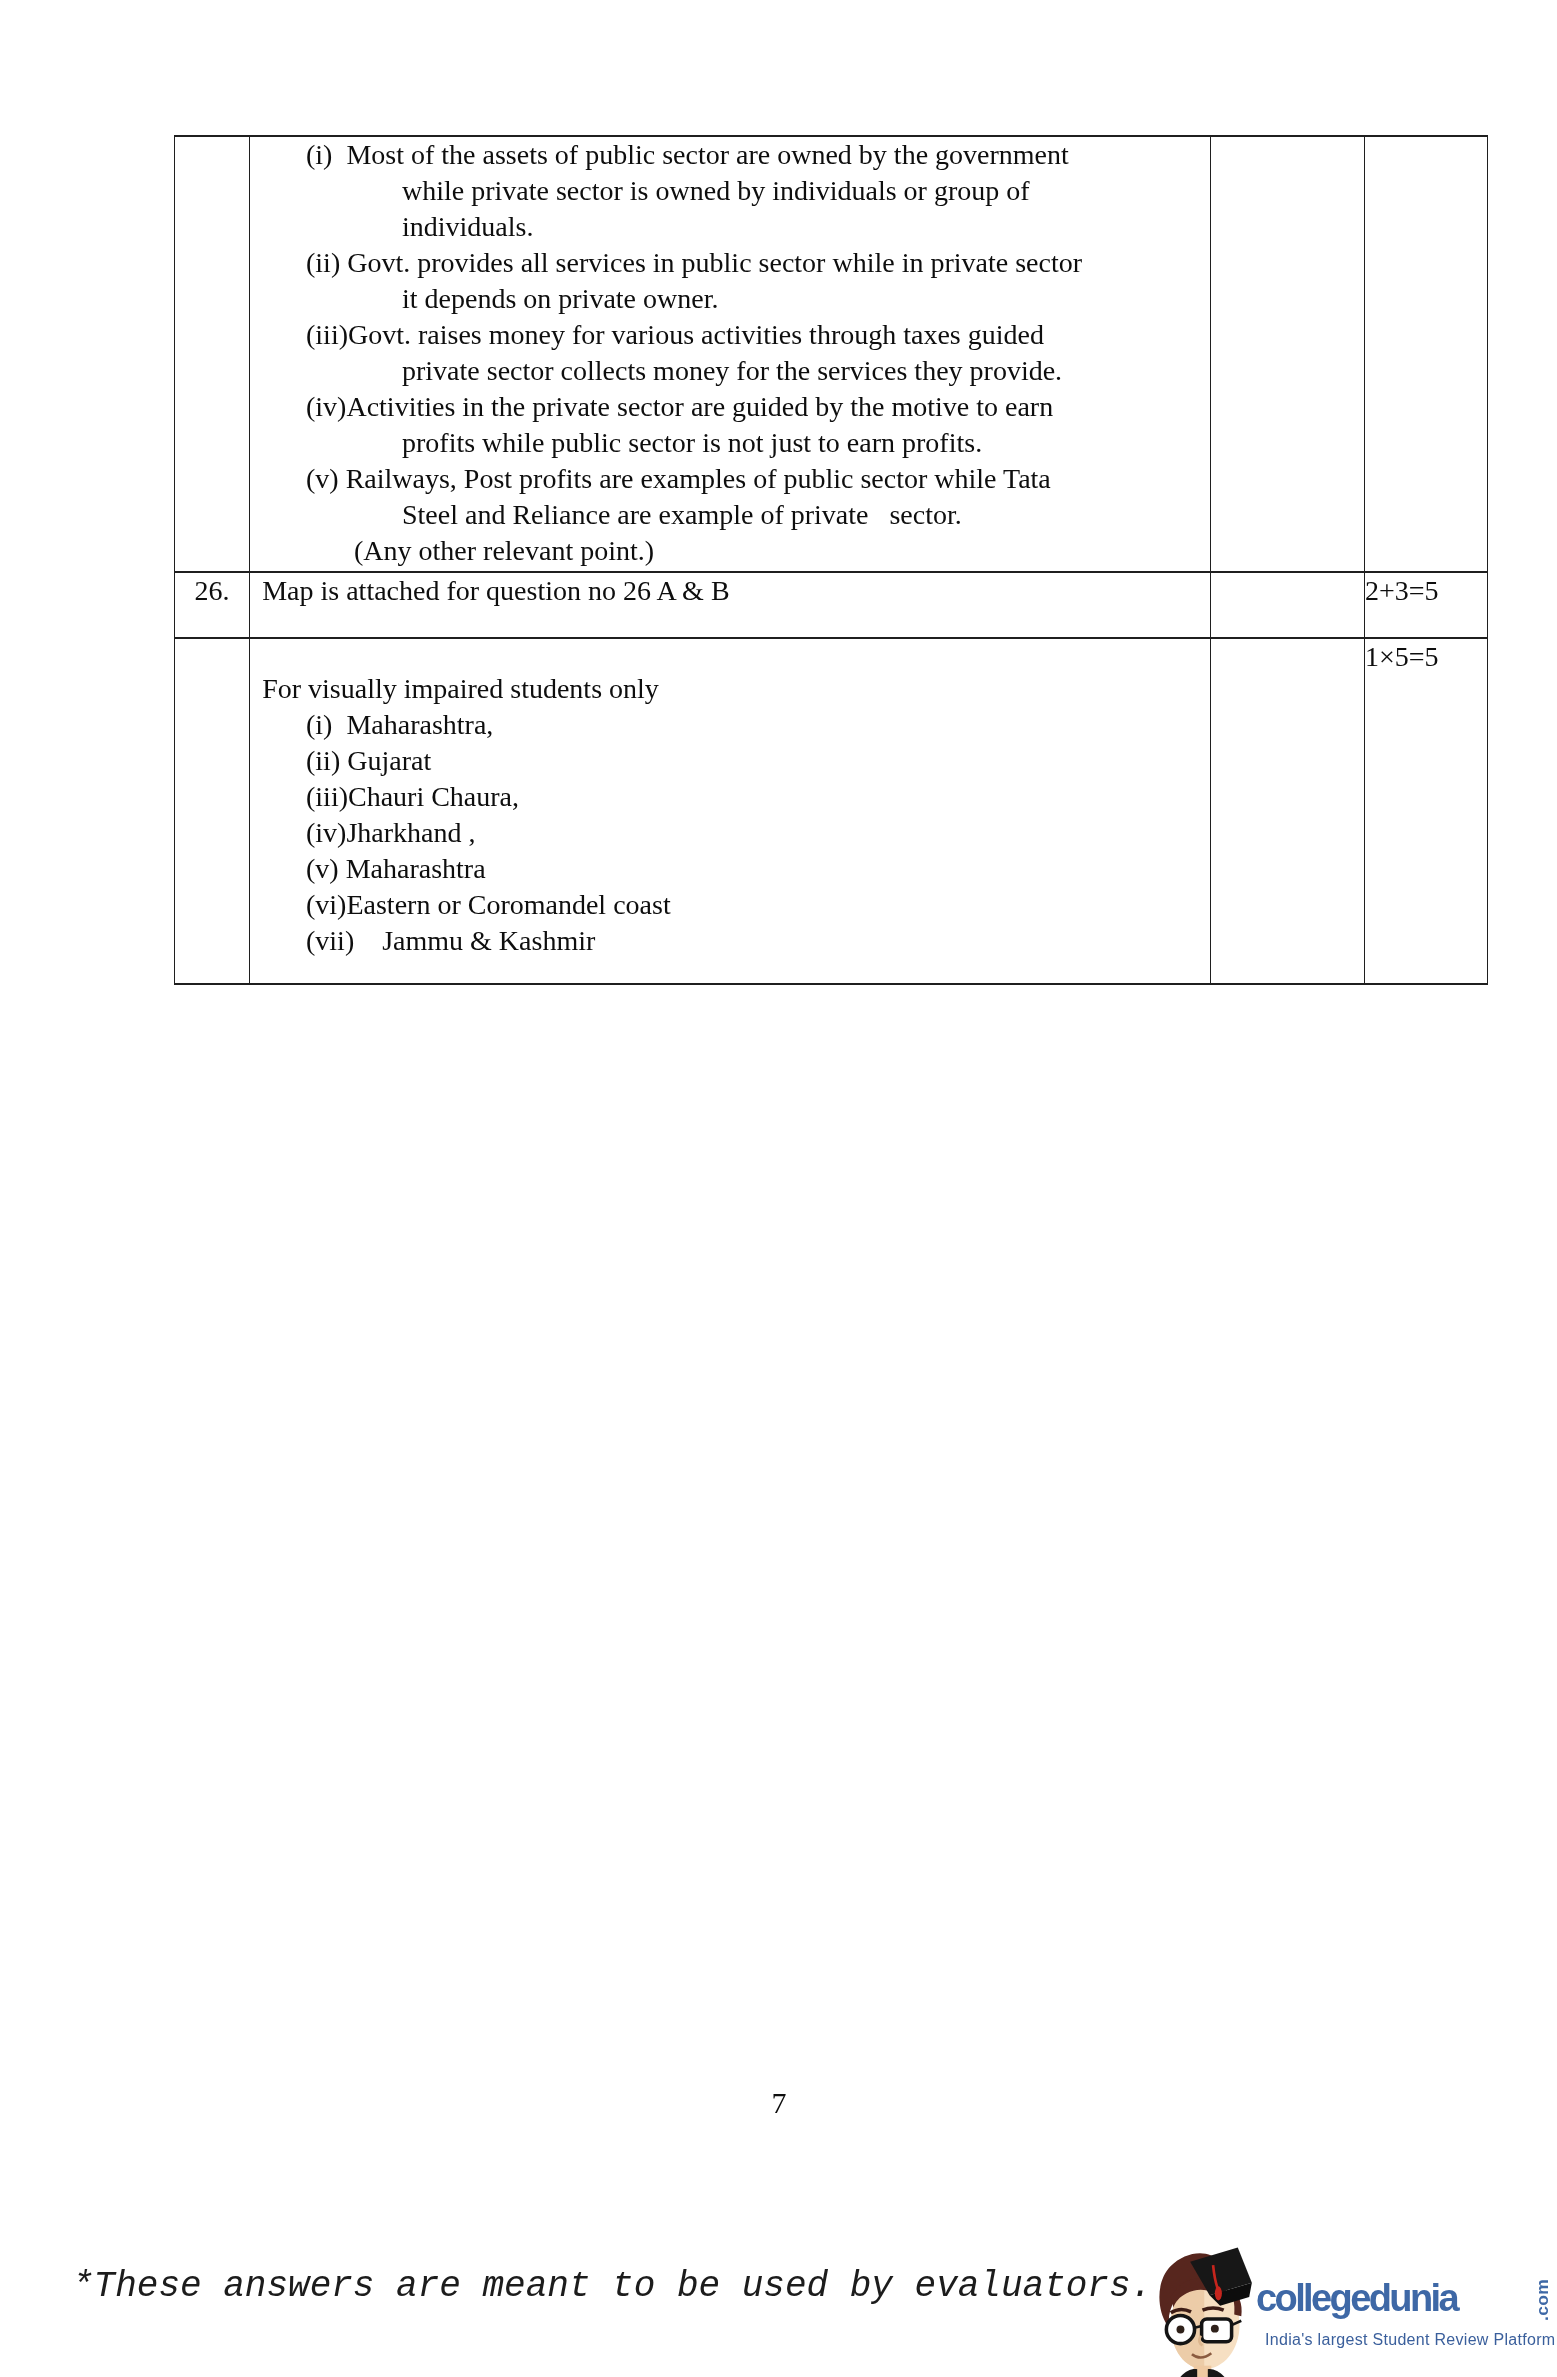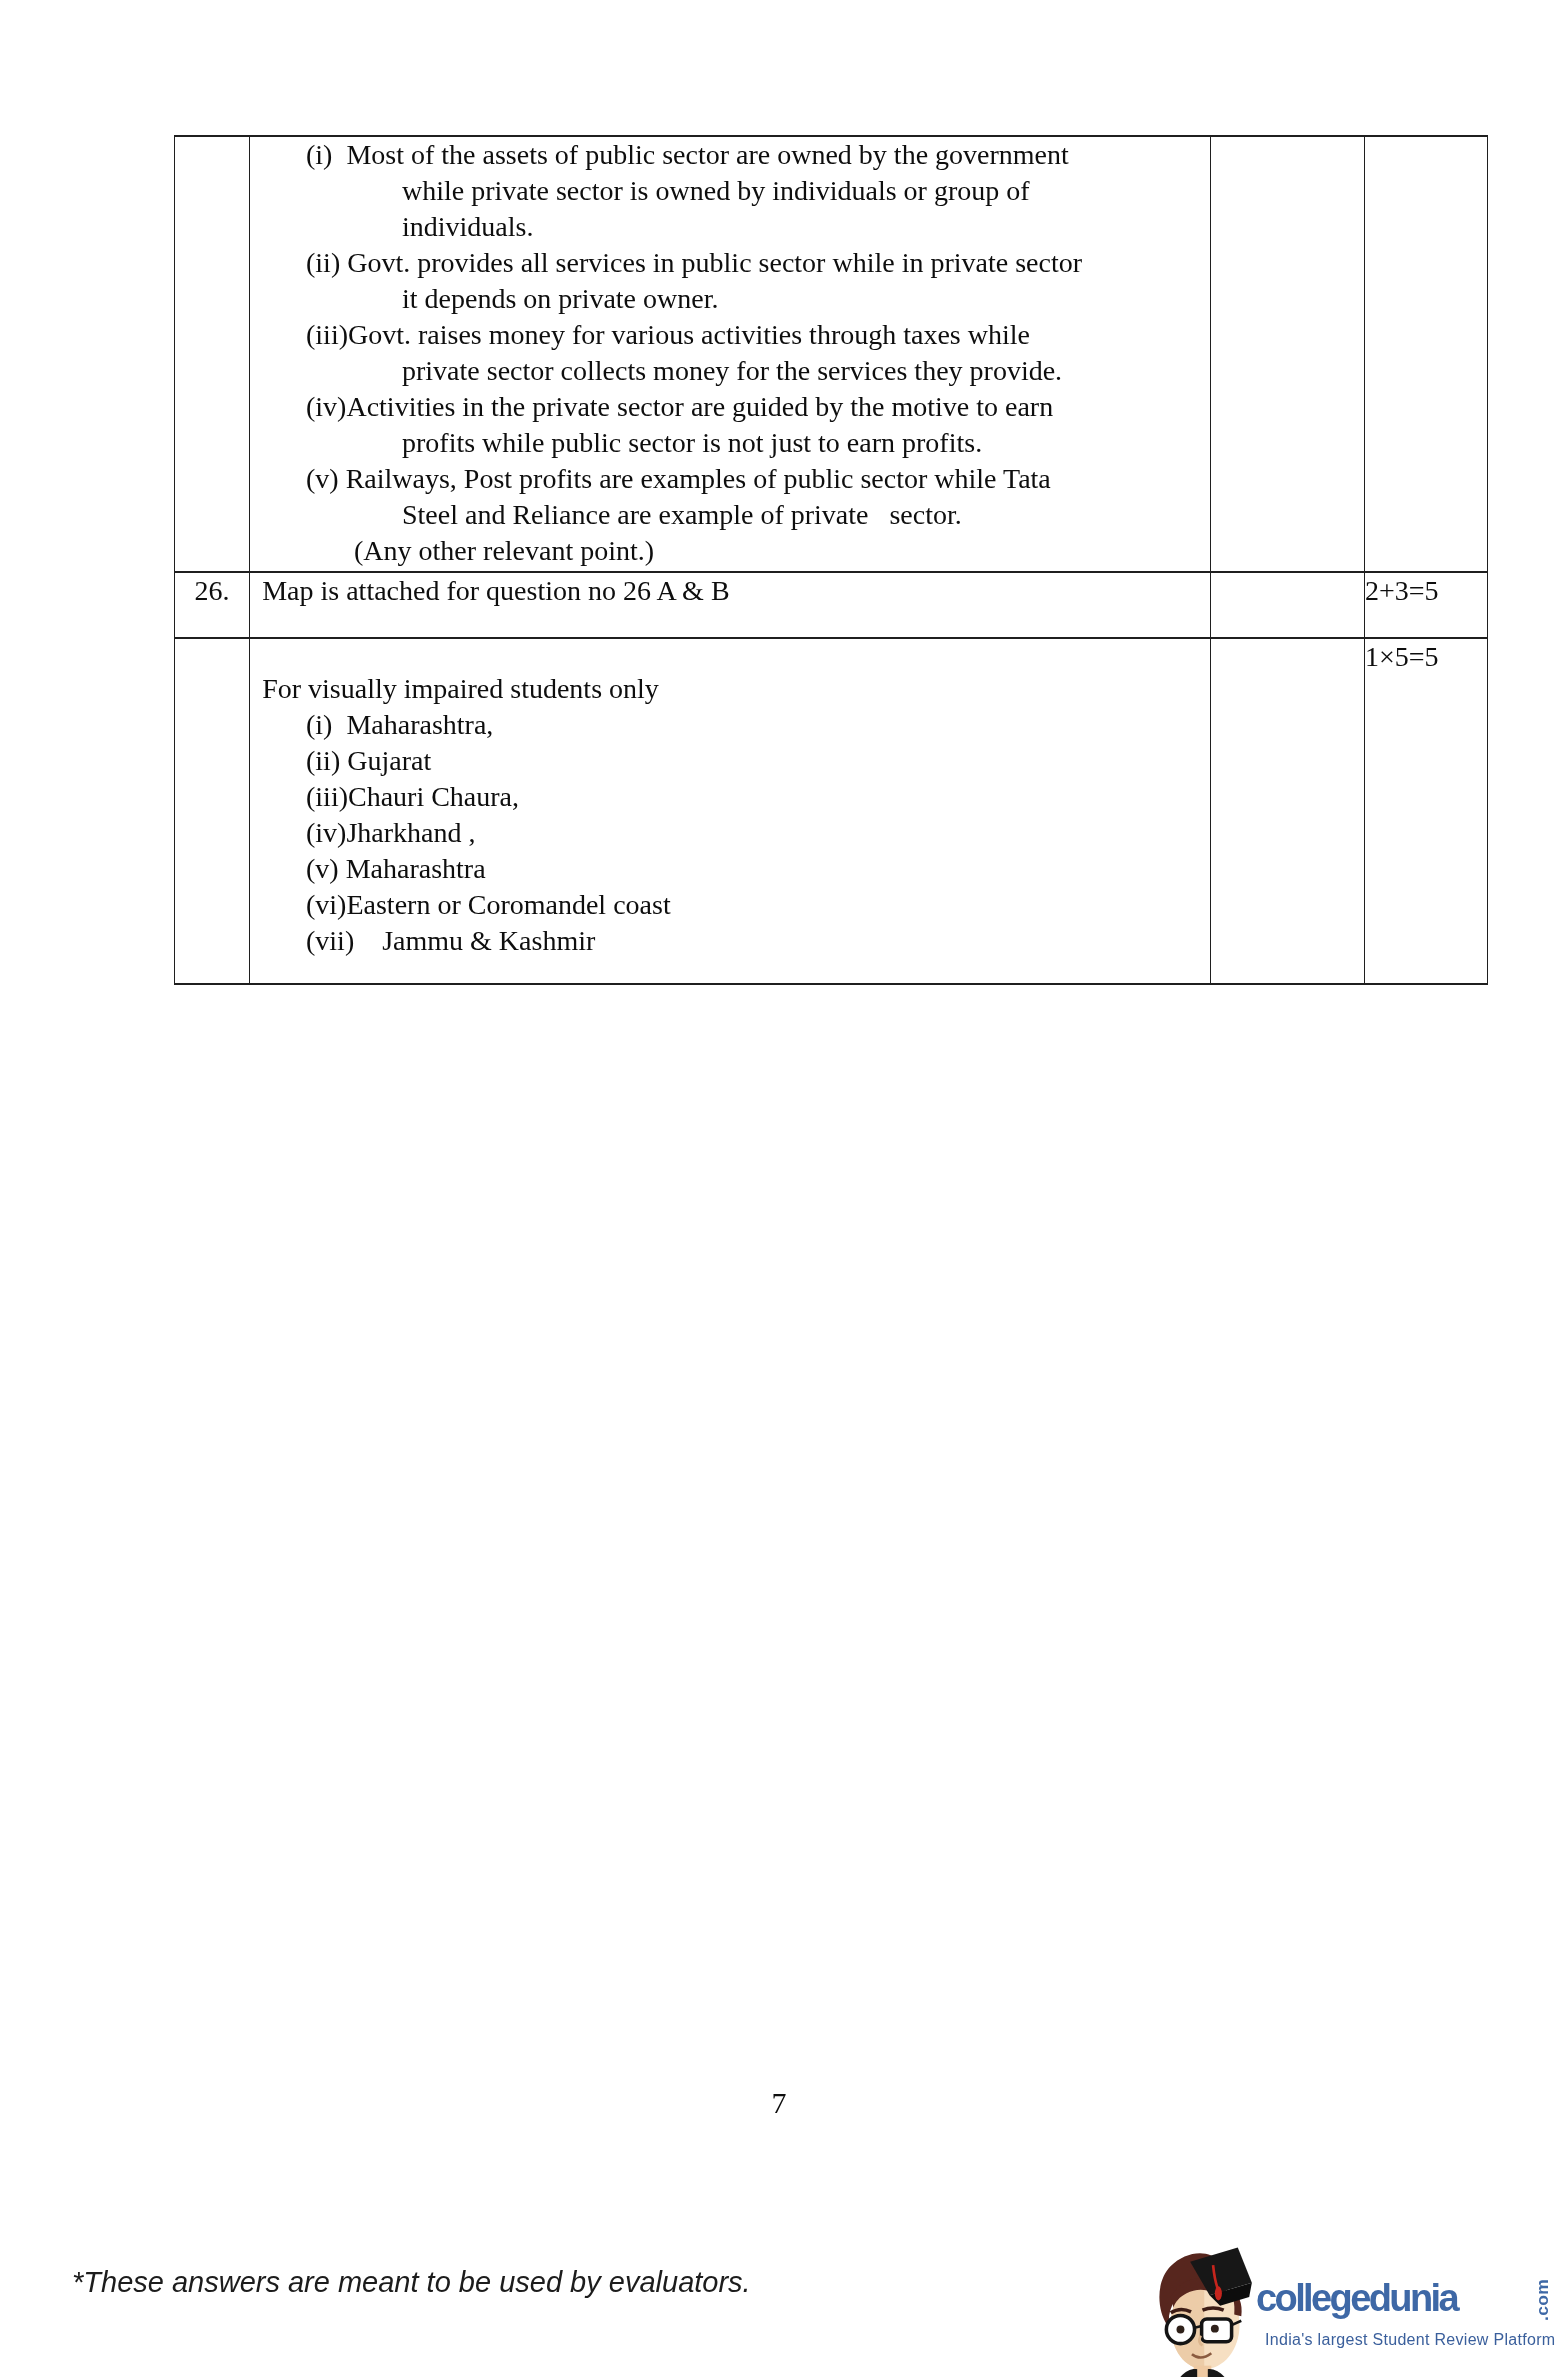--- a/index.html
+++ b/index.html
@@ -53,23 +53,23 @@
   .ind-any   { padding-left:104px; }
 
   
   .page-number {
     position:absolute; left:0; right:0; top:2086px;
     text-align:center;
     font-size:30px;
   }
   .footer-note {
     position:absolute; left:72px; top:2266px;
-    font-family:Liberation Sans, sans-serif;
+    font-family:Liberation Mono, monospace;
     font-style:italic;
-    font-size:29px;
+    font-size:36px;
     color:#1c1c1c;
   }
 
   
   .logo {
     position:absolute; left:1153px; top:2233px;
     width:405px; height:145px;
     font-family:"Liberation Sans", sans-serif;
   }
   .mascot { position:absolute; left:0; bottom:0; width:99px; height:134px; }
@@ -110,21 +110,21 @@
     </colgroup>
     <tbody>
       <tr class="r1">
         <td class="qno-cell"></td>
         <td class="answer-cell">
           <div class="ln ind-label">(i)  Most of the assets of public sector are owned by the government</div>
           <div class="ln ind-cont">while private sector is owned by individuals or group of</div>
           <div class="ln ind-cont">individuals.</div>
           <div class="ln ind-label">(ii) Govt. provides all services in public sector while in private sector</div>
           <div class="ln ind-cont">it depends on private owner.</div>
-          <div class="ln ind-label">(iii)Govt. raises money for various activities through taxes while</div>
+          <div class="ln ind-label">(iii)Govt. raises money for various activities through taxes guided</div>
           <div class="ln ind-cont">private sector collects money for the services they provide.</div>
           <div class="ln ind-label">(iv)Activities in the private sector are guided by the motive to earn</div>
           <div class="ln ind-cont">profits while public sector is not just to earn profits.</div>
           <div class="ln ind-label">(v) Railways, Post profits are examples of public sector while Tata</div>
           <div class="ln ind-cont">Steel and Reliance are example of private   sector.</div>
           <div class="ln ind-any">(Any other relevant point.)</div>
         </td>
         <td class="marks-cell"></td>
         <td class="marks-cell"></td>
       </tr>

